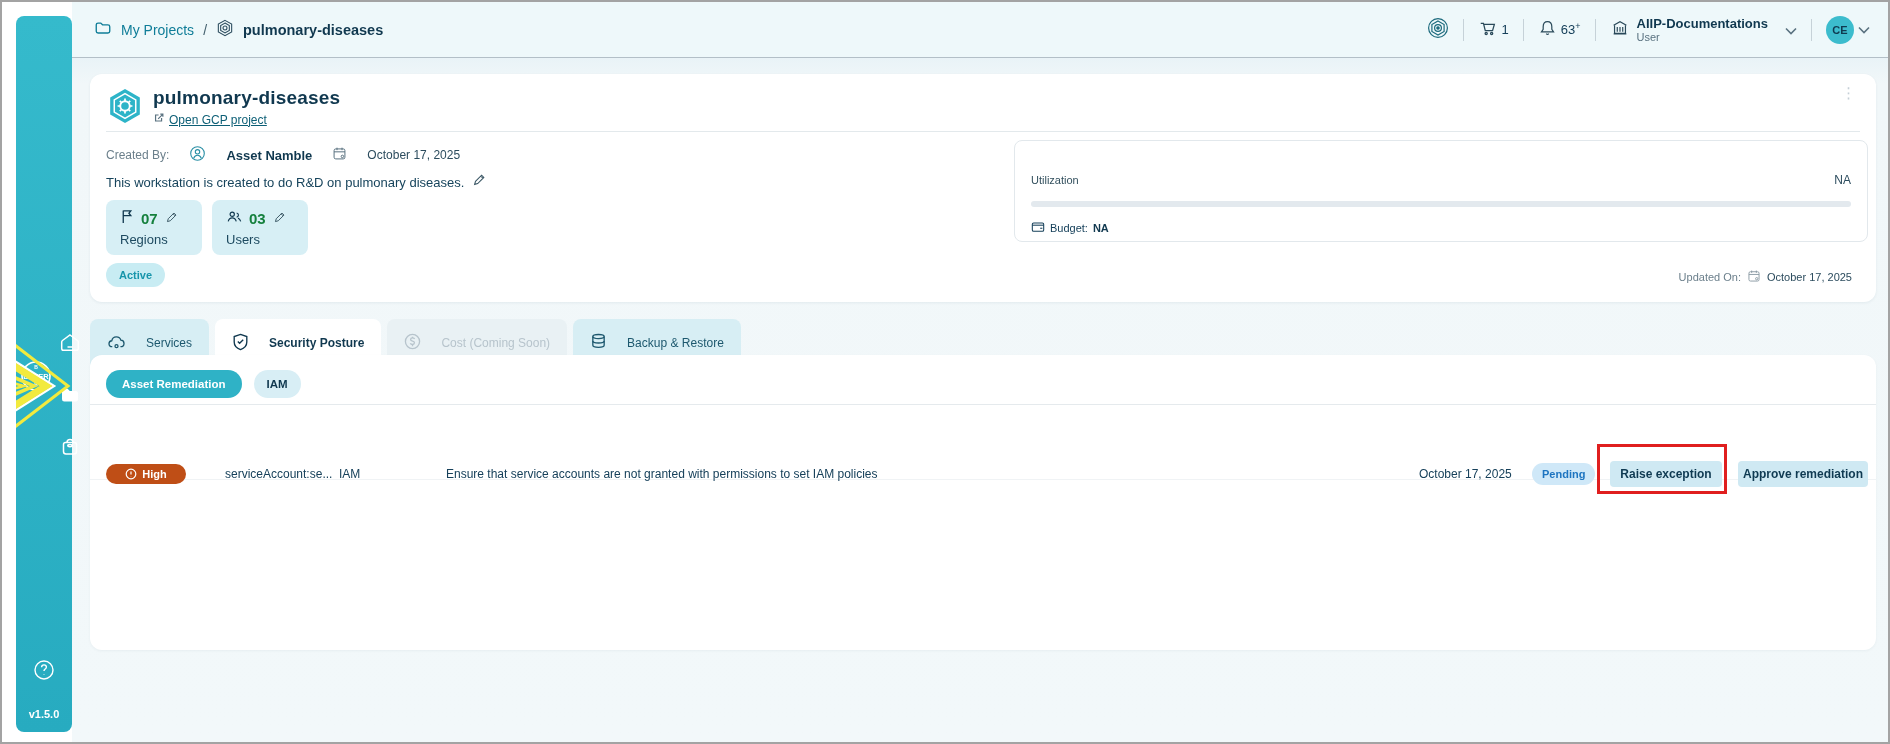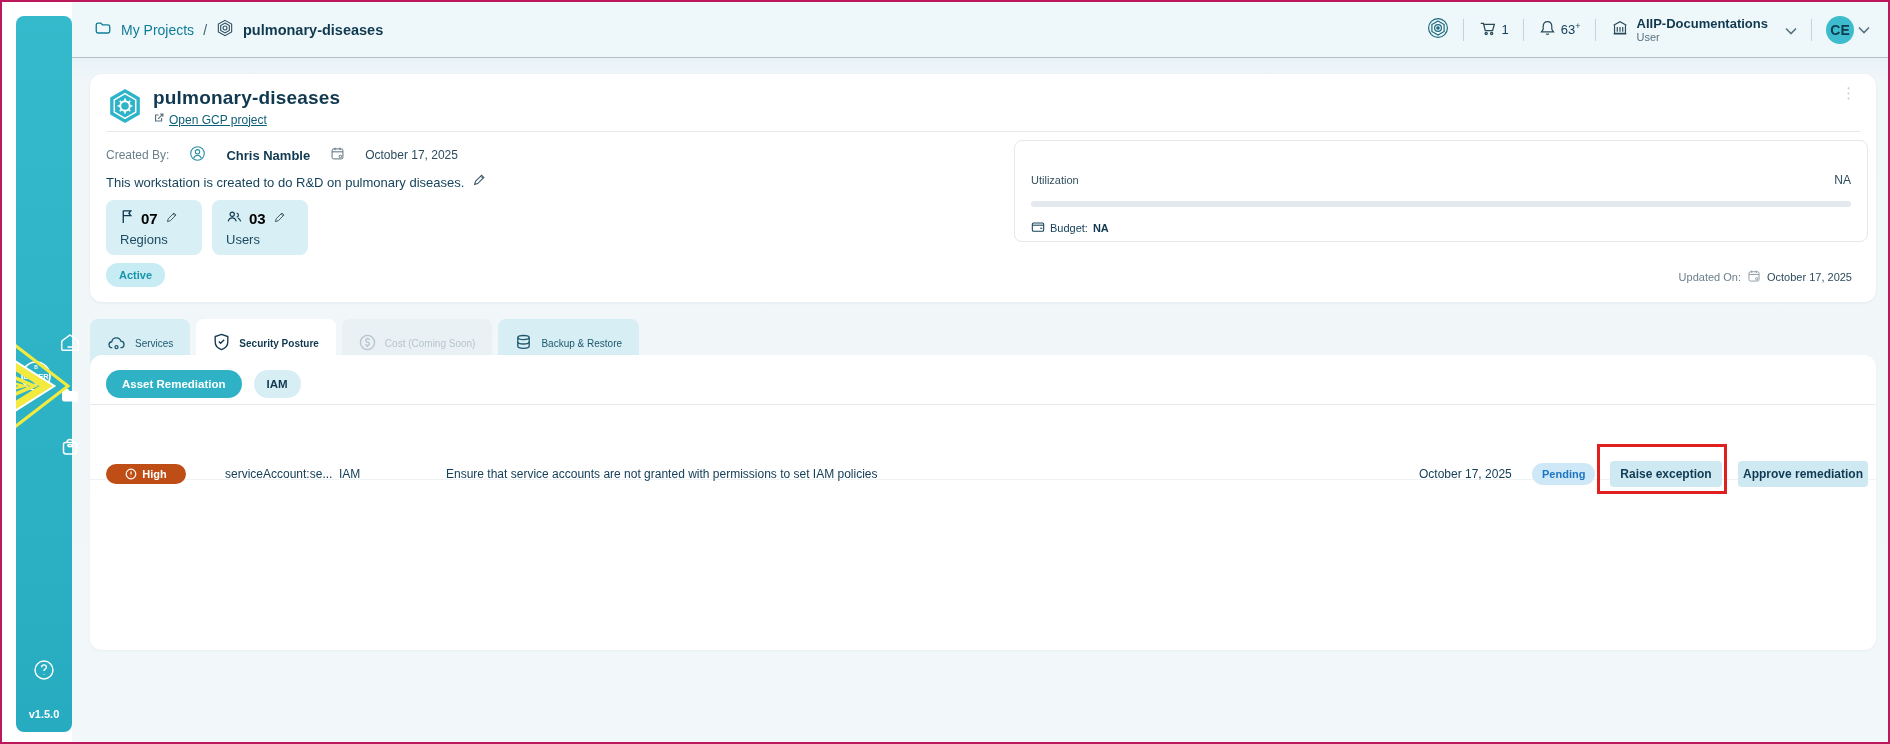--- a/index.html
+++ b/index.html
@@ -1,37 +1,37 @@
 <!DOCTYPE html>
 <html><head>
 <meta charset="utf-8">
 <style>
   * { margin:0; padding:0; box-sizing:border-box; }
   html,body { width:1890px; height:744px; }
   body { font-family:"Liberation Sans", sans-serif; background:#ffffff; position:relative; overflow:hidden; }
-  .page { position:absolute; inset:0; width:1890px; height:744px; border:2px solid #be185d; background:#ffffff; overflow:hidden; }
+  .page { position:absolute; inset:0; width:1890px; height:744px; border:2px solid #a3a3a3; background:#ffffff; overflow:hidden; }
 
   
   .topbar { position:absolute; left:70px; top:0; right:0; height:56px; background:#eef8fa;
             border-bottom:1px solid #b3bfc7; display:flex; align-items:center; justify-content:space-between;
             padding:0 18px 0 22px; z-index:4; }
   .crumbs { display:flex; align-items:center; gap:9px; font-size:14px; }
   .crumb-root { color:#0f7d98; }
   .crumb-sep { color:#43606e; }
   .crumb-cur { color:#10384f; font-weight:bold; font-size:14.5px; }
   .tb-right { display:flex; align-items:center; gap:14px; }
   .tb-div { width:1px; height:22px; background:#c6d2d8; }
   .tb-item { display:flex; align-items:center; gap:4px; color:#21485c; font-size:13px; cursor:pointer; }
   .tb-count { color:#16405a; font-size:13px; }
   .tb-count sup { font-size:9px; }
   .org { display:flex; align-items:center; gap:7px; cursor:pointer; }
   .org-name { color:#10384f; font-weight:bold; font-size:13px; line-height:14px; }
   .org-role { color:#5a7280; font-size:11px; line-height:12px; }
   .avatar { width:28px; height:28px; border-radius:50%; background:#3cbccd; color:#0f3a50; font-weight:bold;
-            font-size:14px; display:flex; align-items:center; justify-content:center; }
+            font-size:11px; display:flex; align-items:center; justify-content:center; }
 
   
   .sidebar { position:absolute; left:14px; top:14px; width:56px; height:716px; z-index:6;
              background:linear-gradient(180deg,#35bacc 0%, #27abc0 100%); border-radius:8px;
              display:flex; align-items:center; }
   .side-logo { margin-top:8px; }
   .side-nav { margin-top:42px; display:flex; flex-direction:column; gap:24px; align-items:center; }
   .side-btn { width:28px; height:28px; display:flex; align-items:center; justify-content:center; cursor:pointer; }
   .side-deco { position:absolute; left:0; top:305px; pointer-events:none; }
   .side-help { position:absolute; bottom:46px; left:50%; transform:translateX(-50%); cursor:pointer; }
@@ -51,41 +51,41 @@
   .proj-divider { position:absolute; left:16px; right:16px; top:57px; height:1px; background:#e3e9ec; }
   .created-row { position:absolute; left:16px; top:71px; display:flex; align-items:center; gap:20px; font-size:12px; }
   .created-label { color:#6b7f8b; }
   .created-name { color:#10384f; font-weight:bold; font-size:13px; }
   .created-date { color:#2c4c5e; }
   .desc-row { position:absolute; left:16px; top:99px; display:flex; align-items:center; gap:8px; }
   .desc-text { color:#17445c; font-size:13px; }
   .chips { position:absolute; left:16px; top:126px; display:flex; gap:10px; }
   .chip { background:#d7eff5; border-radius:8px; padding:9px 14px 8px 14px; min-width:96px; }
   .chip-top { display:flex; align-items:center; gap:7px; }
-  .chip-val { color:#000000; font-weight:bold; font-size:15px; }
+  .chip-val { color:#15803d; font-weight:bold; font-size:15px; }
   .chip-label { color:#1d4a60; font-size:13px; margin-top:4px; }
   .active-pill { position:absolute; left:16px; top:189px; background:#c8ecf3; color:#1795ab; font-weight:bold;
                  font-size:11px; padding:6px 13px; border-radius:12px; }
   .util-box { position:absolute; left:924px; top:66px; width:854px; height:102px; border:1px solid #e2e8ec;
               border-radius:8px; padding:32px 16px 0 16px; }
   .util-row1 { display:flex; justify-content:space-between; align-items:center; }
   .util-label { color:#33505e; font-size:11px; }
   .util-val { color:#2c4c5e; font-size:12px; }
   .util-bar { margin-top:14px; height:6px; border-radius:3px; background:#e3e9ee; }
   .util-row2 { margin-top:13px; display:flex; align-items:center; gap:5px; font-size:11px; }
   .budget-label { color:#16405a; }
   .budget-val { color:#10384f; font-weight:bold; }
   .updated-row { position:absolute; right:24px; top:195px; display:flex; align-items:center; gap:6px; font-size:11px; }
   .updated-label { color:#6b7f8b; }
   .updated-val { color:#2c4c5e; }
 
   
   .tabs { position:absolute; left:18px; top:261px; display:flex; gap:6px; }
-  .tab { height:48px; display:flex; align-items:center; gap:9px; padding:0 17px; border-radius:8px 8px 0 0;
-         font-size:10px; cursor:pointer; }
+  .tab { height:48px; display:flex; align-items:center; gap:20px; padding:0 17px; border-radius:8px 8px 0 0;
+         font-size:12px; cursor:pointer; }
   .tab-normal { background:#d7eef4; color:#1d586e; }
   .tab-active { background:#ffffff; color:#10384f; font-weight:bold; }
   .tab-disabled { background:#e9f1f4; color:#b7c4cc; }
 
   
   .table-card { position:absolute; left:18px; top:297px; width:1786px; height:295px; background:#ffffff;
                 border-radius:12px; box-shadow:0 1px 3px rgba(16,56,79,.05); }
   .filter-row { position:absolute; left:16px; top:15px; display:flex; gap:12px; align-items:center; }
   .fpill { font-size:11.5px; font-weight:bold; border-radius:14px; padding:8px 16px; cursor:pointer; }
   .fpill-active { background:#2fb2c6; color:#ffffff; }
@@ -231,21 +231,21 @@
 
       <div class="created-row">
         <span class="created-label">Created By:</span>
         <span>
           <svg width="17" height="17" viewBox="0 0 20 20" fill="none" stroke="#2a8fa5" stroke-width="1.3">
               <circle cx="10" cy="10" r="8"></circle>
               <circle cx="10" cy="8" r="2.6"></circle>
               <path d="M5.5 15.5 q1.5-3.5 4.5-3.5 t4.5 3.5"></path>
             </svg>
         </span>
-        <span class="created-name">Chris Namble</span>
+        <span class="created-name">Asset Namble</span>
         <span>
           <svg width="15" height="15" viewBox="0 0 18 18" fill="none" stroke="#5a7280" stroke-width="1.2">
               <rect x="2.5" y="3.5" width="13" height="12" rx="2"></rect>
               <path d="M2.5 7 h13 M6 2 v3 M12 2 v3"></path>
               <circle cx="12.5" cy="12.5" r="1.5"></circle>
             </svg>
         </span>
         <span class="created-date">October 17, 2025</span>
       </div>
 

